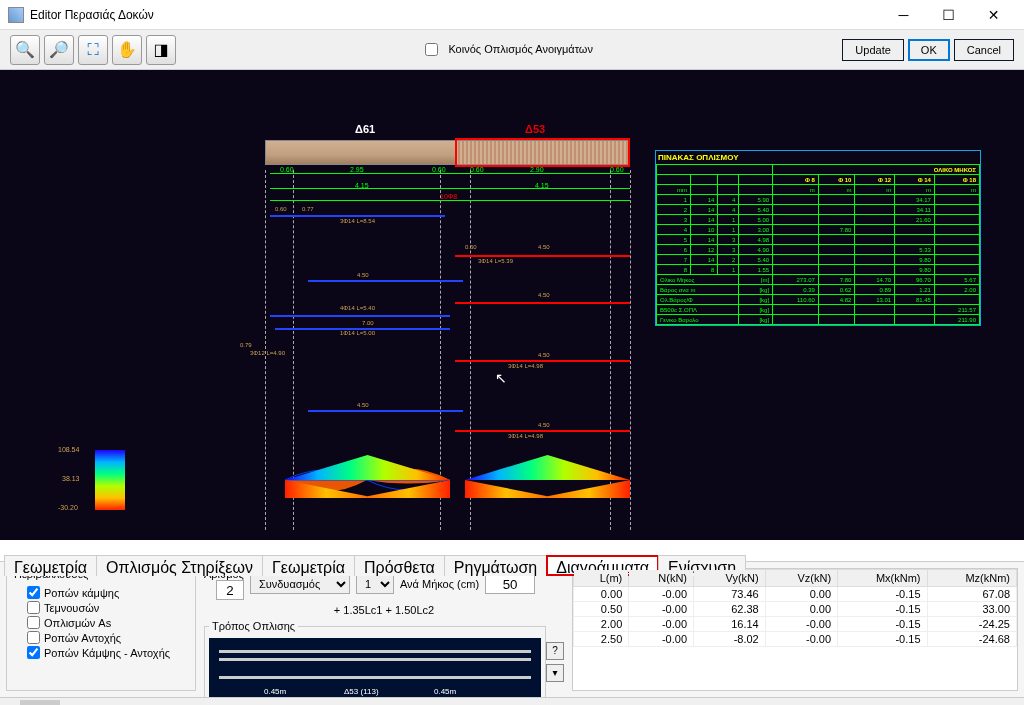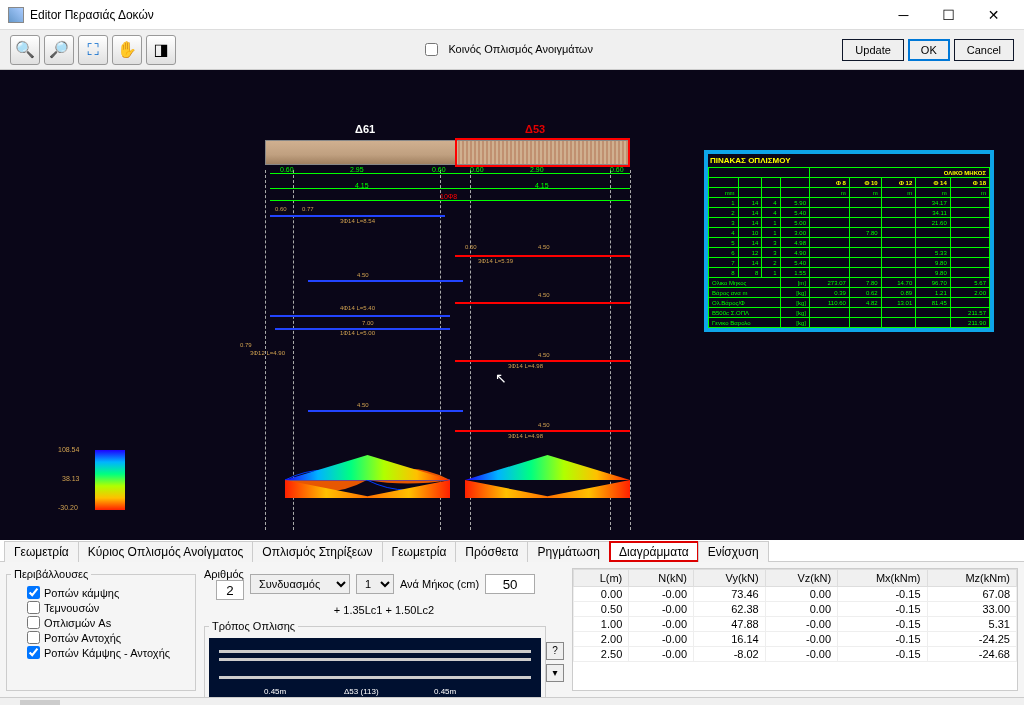--- a/index.html
+++ b/index.html
@@ -22,32 +22,32 @@
 .lbl-d61{top:53px;left:355px;color:#fff}
 .lbl-d53{top:53px;left:525px;color:#e60000}
 .green-dim{position:absolute;color:#00ff00;font-size:7px}
 .blue-rebar{position:absolute;height:2px;background:#2244ff}
 .red-rebar{position:absolute;height:2px;background:#ff0000}
 .greenline{position:absolute;height:1px;background:#00ff00}
 .dashv{position:absolute;width:0;border-left:1px dashed #aaa;top:100px;height:360px}
 .beam-top{position:absolute;top:70px;left:265px;width:360px;height:25px;border:1px solid #888;background:linear-gradient(#d0b090 0,#c0a080 60%,#a08060 100%)}
 .beam-top-red{position:absolute;top:68px;left:455px;width:175px;height:29px;border:2px solid #ff0000}
 .hatch{background:repeating-linear-gradient(90deg,#d0b090 0,#d0b090 2px,#c09070 2px,#c09070 4px)}
-.table-green{position:absolute;top:80px;right:30px;width:290px;border:4px solid #0ea5e9;font-family:monospace;font-size:7px;color:#00ff00}
+.table-green{position:absolute;top:80px;right:43px;width:326px;border:1px solid #0ea5e9;font-family:monospace;font-size:7px;color:#00ff00}
 .table-green .hdr{color:#ff0;font-weight:bold;padding:2px;font-size:8px}
 .table-green table{width:100%;border-collapse:collapse}
 .table-green td,.table-green th{border:1px solid #00ff00;padding:1px 3px;text-align:right;font-size:6px;height:10px}
 .table-green th{color:#ff0}
 .moment-diag{position:absolute;height:50px;width:165px}
 .moment-diag .grad{height:25px;background:linear-gradient(90deg,#1e00ff,#00b4ff 20%,#00ff80 40%,#b0ff00 60%,#ffc000 80%,#ff2000)}
 .moment-diag svg{position:absolute;top:0;left:0}
 .legend-bar{position:absolute;left:95px;top:380px;width:30px;height:60px;background:linear-gradient(#1e00ff,#00b4ff,#00ff80,#b0ff00,#ffc000,#ff2000)}
 .legend-txt{position:absolute;font-size:7px;color:#cfa050}
 .tabs{height:22px;background:#fff;border-bottom:1px solid #ccc;display:flex;padding-left:4px}
-.tab{padding:3px 9px;border:1px solid #ccc;border-bottom:none;background:#f4f4f4;margin-right:-1px;font-size:12px;cursor:pointer;position:relative;top:1px}
+.tab{padding:3px 9px;border:1px solid #ccc;border-bottom:none;background:#f4f4f4;margin-right:-1px;font-size:16px;cursor:pointer;position:relative;top:15px}
 .tab.active{background:#fff;border:2px solid #d00;padding:2px 8px}
 .bottom{height:135px;background:#f5f5f5;display:flex;padding:6px;gap:8px}
 .panel-l{width:190px;border:1px solid #ccc;padding:4px}
 .panel-l legend{font-size:11px;padding:0 3px}
 .chk{display:flex;align-items:center;gap:4px;margin:2px 16px;font-size:11px}
 .panel-m{width:360px}
 .row-top{display:flex;align-items:center;gap:6px;margin-bottom:4px}
 .inp-sm{width:28px;height:20px;border:1px solid #aaa;text-align:center}
 .sel{height:20px;border:1px solid #aaa;padding:0 4px;font-size:11px}
 .grp{border:1px solid #ccc;padding:4px;position:relative}
@@ -351,21 +351,20 @@
             <td></td>
             <td>211.90</td>
           </tr>
         </tbody>
     </table>
   </div>
 </div>
 
 <div class="tabs">
   <div class="tab">Γεωμετρία</div>
-  <div class="tab">Κύριος Οπλισμός Ανοίγματος</div>
   <div class="tab">Οπλισμός Στηρίξεων</div>
   <div class="tab">Γεωμετρία</div>
   <div class="tab">Πρόσθετα</div>
   <div class="tab">Ρηγμάτωση</div>
   <div class="tab active">Διαγράμματα</div>
   <div class="tab">Ενίσχυση</div>
 </div>
 
 <div class="bottom">
   <fieldset class="panel-l">
@@ -448,28 +447,20 @@
           </tr>
           <tr>
             <td>0.50</td>
             <td>-0.00</td>
             <td>62.38</td>
             <td>0.00</td>
             <td>-0.15</td>
             <td>33.00</td>
           </tr>
           <tr>
-            <td>1.00</td>
-            <td>-0.00</td>
-            <td>47.88</td>
-            <td>-0.00</td>
-            <td>-0.15</td>
-            <td>5.31</td>
-          </tr>
-          <tr>
             <td>2.00</td>
             <td>-0.00</td>
             <td>16.14</td>
             <td>-0.00</td>
             <td>-0.15</td>
             <td>-24.25</td>
           </tr>
           <tr>
             <td>2.50</td>
             <td>-0.00</td>

